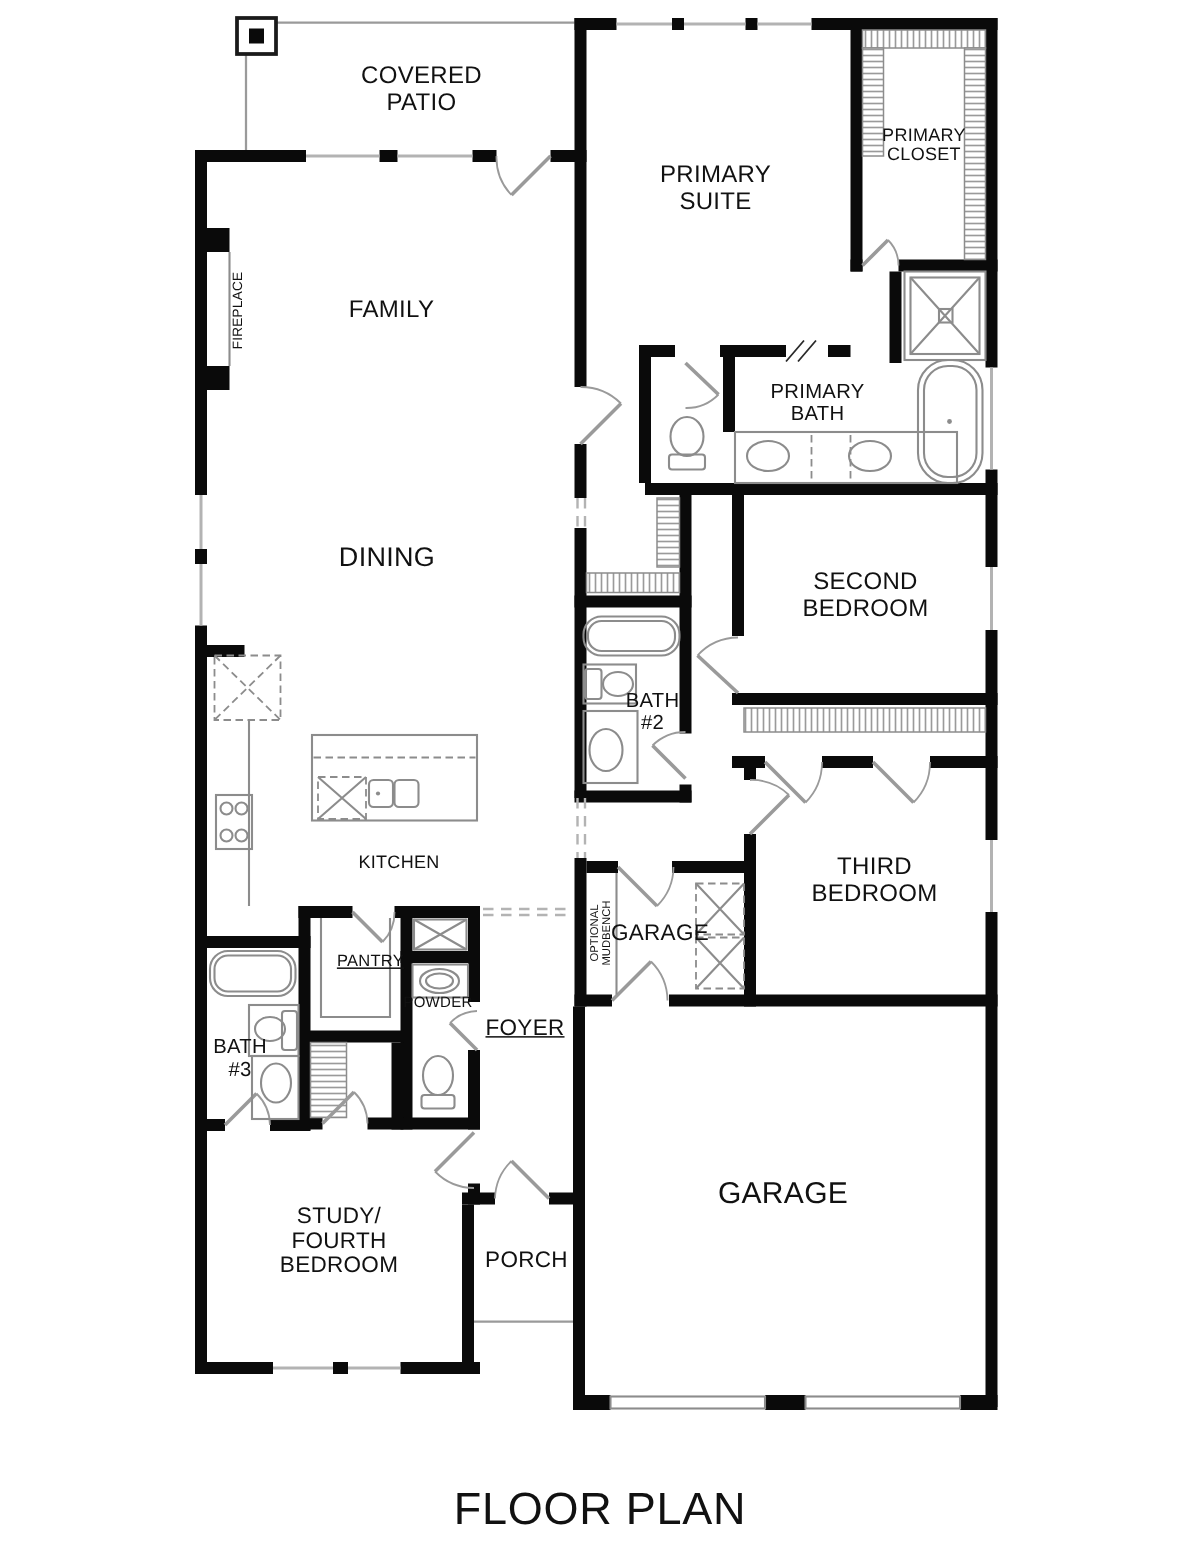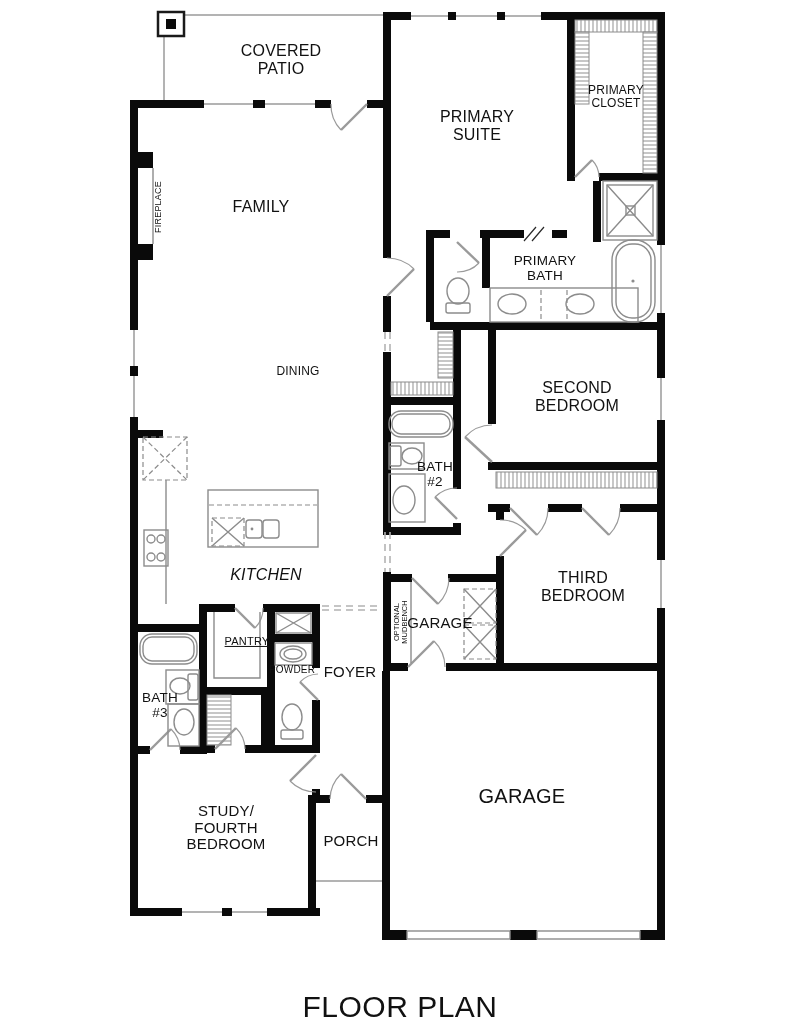--- a/index.html
+++ b/index.html
@@ -353,36 +353,36 @@
 <div class="room-label" style="left:281px;top:60px;font-size:16px;">COVERED
 PATIO</div>
 <div class="room-label" style="left:477px;top:126px;font-size:16px;">PRIMARY
 SUITE</div>
 <div class="room-label" style="left:616px;top:97px;font-size:12px;">PRIMARY
 CLOSET</div>
 <div class="room-label" style="left:261px;top:207px;font-size:16px;">FAMILY</div>
 <div class="room-label rot" style="left:159px;top:207px;font-size:9px;">FIREPLACE</div>
 <div class="room-label" style="left:545px;top:269px;font-size:13.5px;">PRIMARY
 BATH</div>
-<div class="room-label" style="left:258px;top:372px;font-size:12px;margin-left:40px;">DINING</div>
+<div class="room-label" style="left:258px;top:372px;font-size:18px;">DINING</div>
 <div class="room-label" style="left:577px;top:397px;font-size:16px;">SECOND
 BEDROOM</div>
 <div class="room-label" style="left:435px;top:475px;font-size:13.5px;">BATH
 #2</div>
-<div class="room-label" style="left:266px;top:575px;font-size:16px;font-style:italic;">KITCHEN</div>
+<div class="room-label" style="left:266px;top:575px;font-size:12px;">KITCHEN</div>
 <div class="room-label" style="left:583px;top:587px;font-size:16px;">THIRD
 BEDROOM</div>
 <div class="room-label" style="left:440px;top:623px;font-size:15px;">GARAGE</div>
 <div class="room-label rot" style="left:401px;top:622px;font-size:7.5px;letter-spacing:0;">OPTIONAL
 MUDBENCH</div>
 <div class="room-label" style="left:247px;top:641px;font-size:11px;text-decoration:underline;">PANTRY</div>
 <div class="room-label" style="left:292px;top:669px;font-size:10px;">POWDER</div>
 <div class="room-label" style="left:160px;top:706px;font-size:13.5px;">BATH
 #3</div>
-<div class="room-label" style="left:350px;top:672px;font-size:15px;">FOYER</div>
+<div class="room-label" style="left:350px;top:686px;font-size:15px;text-decoration:underline;">FOYER</div>
 <div class="room-label" style="left:226px;top:828px;font-size:15px;">STUDY/
 FOURTH
 BEDROOM</div>
 <div class="room-label" style="left:351px;top:841px;font-size:15px;">PORCH</div>
 <div class="room-label" style="left:522px;top:796px;font-size:20px;">GARAGE</div>
 
 <div class="title-label" style="left:400px;top:1007px;">FLOOR PLAN</div>
 
 </div>
 

